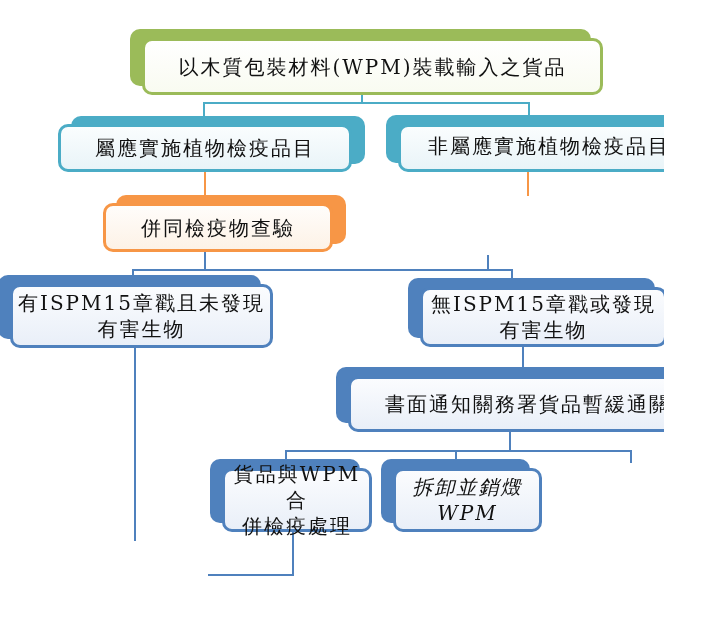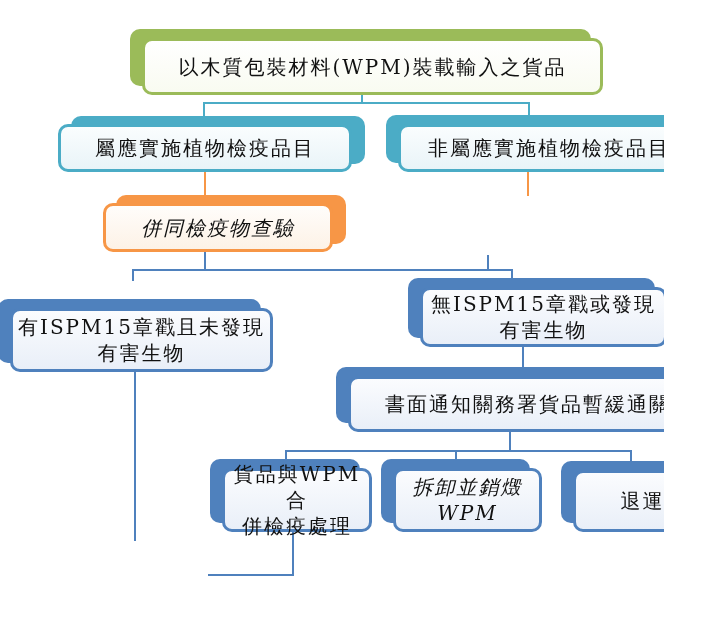--- a/index.html
+++ b/index.html
@@ -23,21 +23,21 @@
     text-align:center;color:#111;
     font-size:20px;letter-spacing:2px;line-height:1.3;
     white-space:pre-line;
   }
   
   .green  .shadow{background:#9BBB59;}
   .green  .face{border-color:#9BBB59;background:linear-gradient(180deg,#ffffff 0%,#f9fbf1 100%);}
   .teal   .shadow{background:#4BACC6;}
   .teal   .face{border-color:#4BACC6;background:linear-gradient(180deg,#fafdfe 0%,#e9f4f8 100%);text-align:center;}
   .orange .shadow{background:#F79646;}
-  .orange .face{border-color:#F79646;background:linear-gradient(180deg,#fffdfb 0%,#fdf2e6 100%);font-style:italic;}
+  .orange .face{border-color:#F79646;background:linear-gradient(180deg,#fffdfb 0%,#fdf2e6 100%);}
   .blue   .shadow{background:#4F81BD;}
   .blue   .face{border-color:#4F81BD;background:linear-gradient(180deg,#fbfcfe 0%,#e9eff8 100%);}
   
   .line{position:absolute;z-index:1;}
   .line.h{height:2px;}
   .line.v{width:2px;}
   .c-teal{background:#4BACC6;}
   .c-orange{background:#F79646;}
   .c-blue{background:#4F81BD;}
 </style>
@@ -76,32 +76,32 @@
   <div class="node green sh-ul" style="left:142px;top:38px;width:461px;height:57px;">
     <div class="shadow"></div>
     <div class="face">以木質包裝材料(WPM)裝載輸入之貨品</div>
   </div>
 
   <div class="node teal sh-ur" style="left:58px;top:124px;width:294px;height:48px;">
     <div class="shadow"></div>
     <div class="face">屬應實施植物檢疫品目</div>
   </div>
 
-  <div class="node teal sh-ul" style="left:398px;top:124px;width:302px;height:48px;">
+  <div class="node teal sh-ul" style="left:398px;top:124px;width:302px;height:48px;font-family:Liberation Mono, monospace;">
     <div class="shadow"></div>
     <div class="face">非屬應實施植物檢疫品目</div>
   </div>
 
   <div class="node orange sh-ur" style="left:103px;top:203px;width:230px;height:49px;">
     <div class="shadow"></div>
     <div class="face">併同檢疫物查驗</div>
   </div>
 
 
-  <div class="node blue sh-ul" style="left:10px;top:284px;width:263px;height:64px;margin-top:24px;">
+  <div class="node blue sh-ul" style="left:10px;top:284px;width:263px;height:64px;">
     <div class="shadow"></div>
     <div class="face">有ISPM15章戳且未發現
 有害生物</div>
   </div>
 
   <div class="node blue sh-ul" style="left:420px;top:287px;width:247px;height:60px;text-decoration:underline;">
     <div class="shadow"></div>
     <div class="face">無ISPM15章戳或發現
 有害生物</div>
   </div>
@@ -116,19 +116,15 @@
     <div class="face">貨品與WPM合
 併檢疫處理</div>
   </div>
 
   <div class="node blue sh-ul" style="left:393px;top:468px;width:149px;height:64px;font-style:italic;">
     <div class="shadow"></div>
     <div class="face">拆卸並銷燬
 WPM</div>
   </div>
 
-  <div class="node blue sh-ul" style="left:573px;top:470px;width:139px;height:62px;">
-    <div class="shadow"></div>
-    <div class="face">退運</div>
-  </div>
 
 
 </div>
 
 </body></html>

